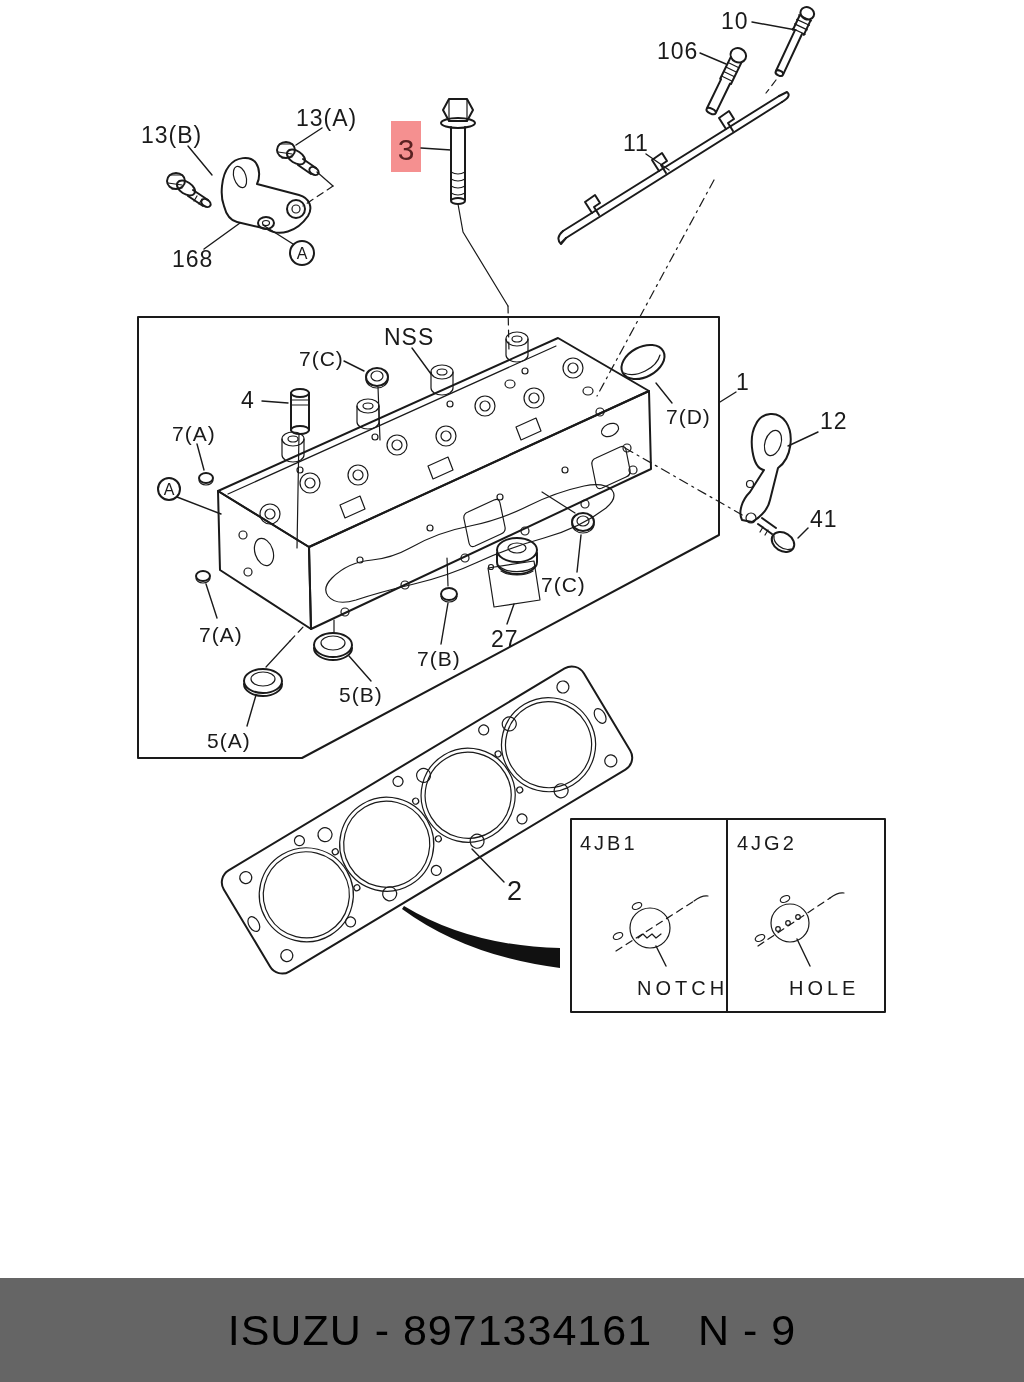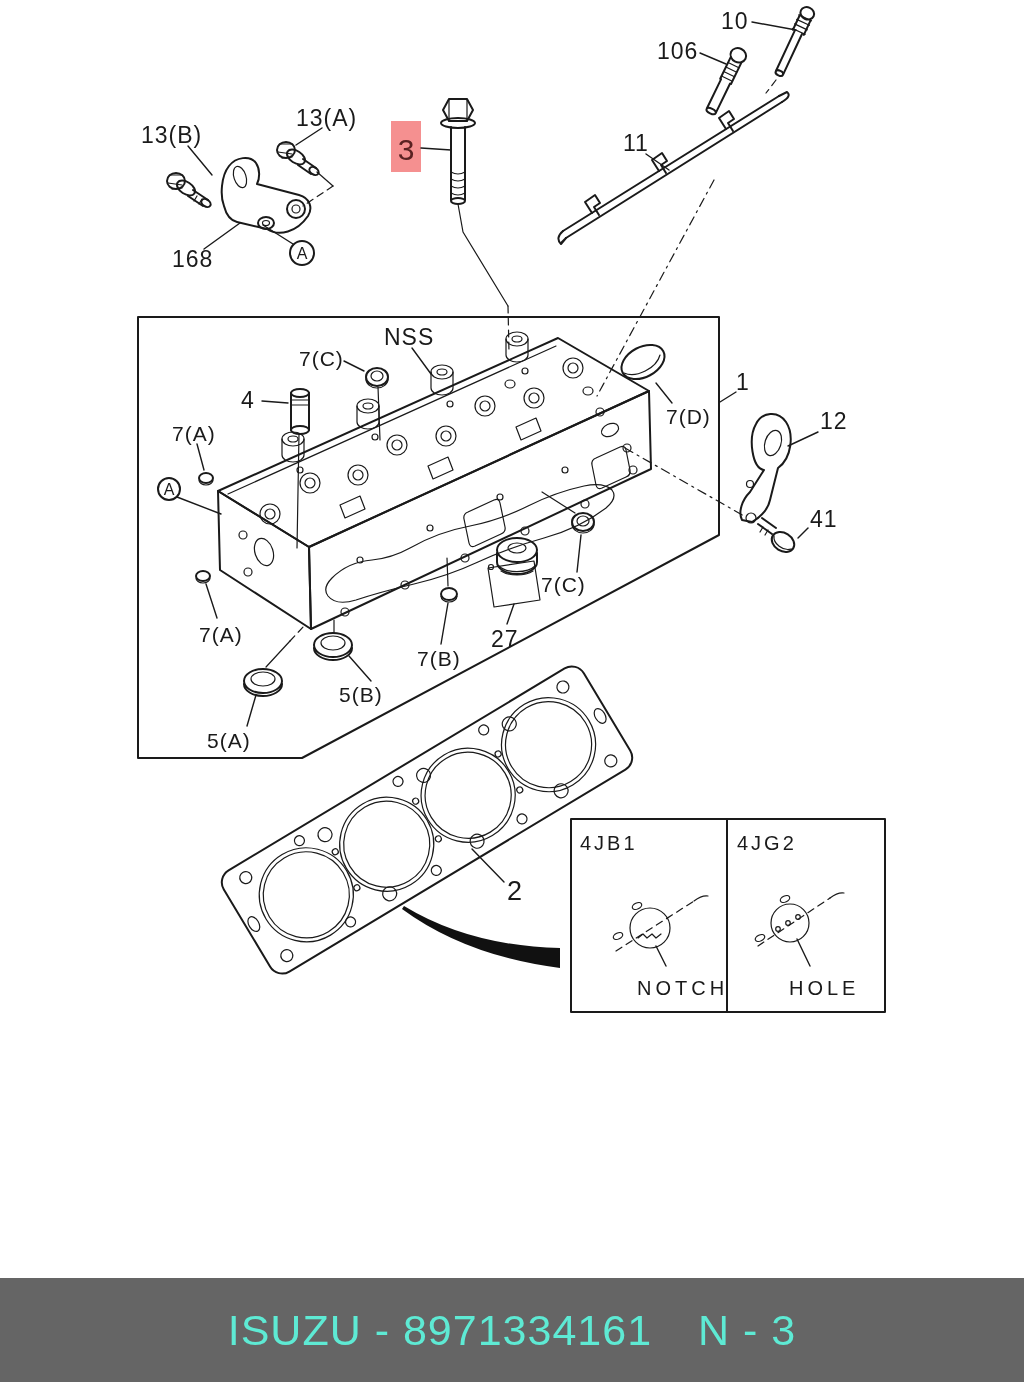--- a/index.html
+++ b/index.html
@@ -362,17 +362,17 @@
     <ellipse class="thin" cx="785" cy="899" rx="5" ry="3" transform="rotate(-25 785 899)"></ellipse>
     <ellipse class="thin" cx="760" cy="938" rx="5" ry="3" transform="rotate(-25 760 938)"></ellipse>
     <circle class="thin" cx="778" cy="929" r="2.3"></circle>
     <circle class="thin" cx="788" cy="923" r="2.3"></circle>
     <circle class="thin" cx="798" cy="917" r="2.3"></circle>
     <path class="leader" d="M797,939 L810,966"></path>
   </g>
   <text class="inset-cap" x="789" y="995">HOLE</text>
 </svg>
 
-<div id="footer-bar" style="background: rgb(101, 101, 101); color: #5eead4;">
+<div id="footer-bar" style="background: rgb(101, 101, 101); color: #000000;">
   <span>ISUZU - 8971334161</span>
-  <span>N - 3</span>
+  <span>N - 9</span>
 </div>
 </div>
 
 </body></html>

